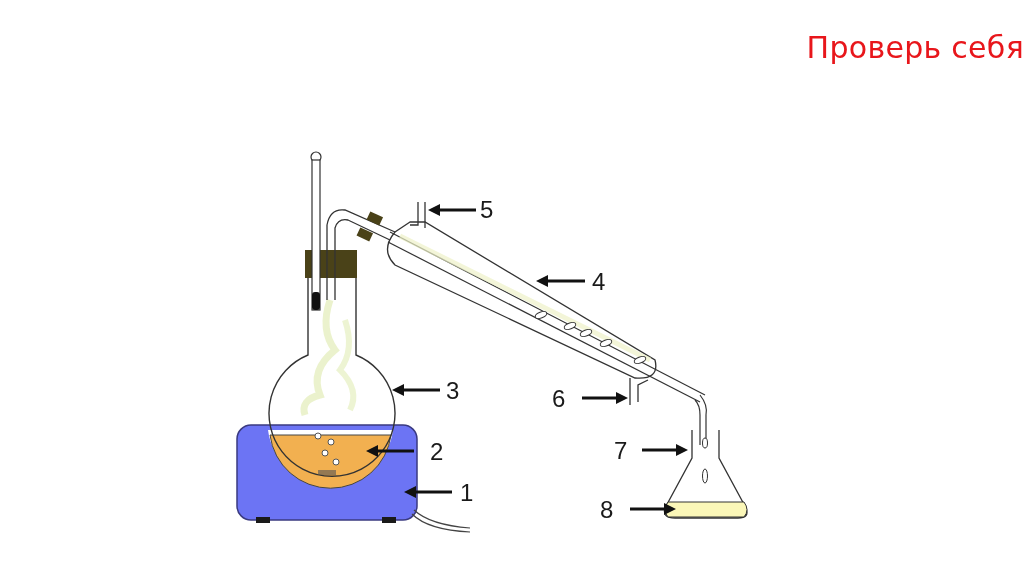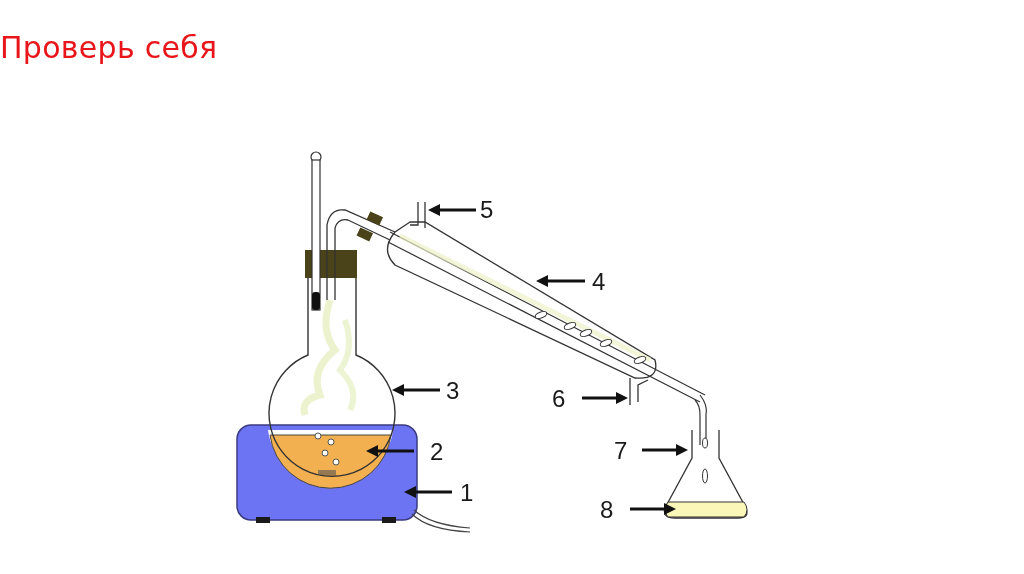--- a/index.html
+++ b/index.html
@@ -1,18 +1,18 @@
 <!DOCTYPE html>
 <html><head>
 <meta charset="utf-8">
 <style>
   html, body { margin: 0; padding: 0; background: #ffffff; }
   body { width: 1024px; height: 574px; position: relative; overflow: hidden;
          font-family: "Liberation Sans", sans-serif; }
-  .title { position: absolute; left: 0; top: 30px; width: 1024px; text-align: left;
+  .title { position: absolute; left: 0; top: 30px; width: 1024px; text-align: right;
            font-family: "DejaVu Sans", sans-serif; font-size: 30px; color: #e8161b;
            letter-spacing: 0.3px; }
   .diagram { position: absolute; left: 0; top: 0; width: 1024px; height: 574px; }
   .lbl { font-family: "Liberation Sans", sans-serif; font-size: 24px; fill: #1a1a1a; }
 </style>
 </head>
 <body>
 
 <div class="title">Проверь себя</div>
 

